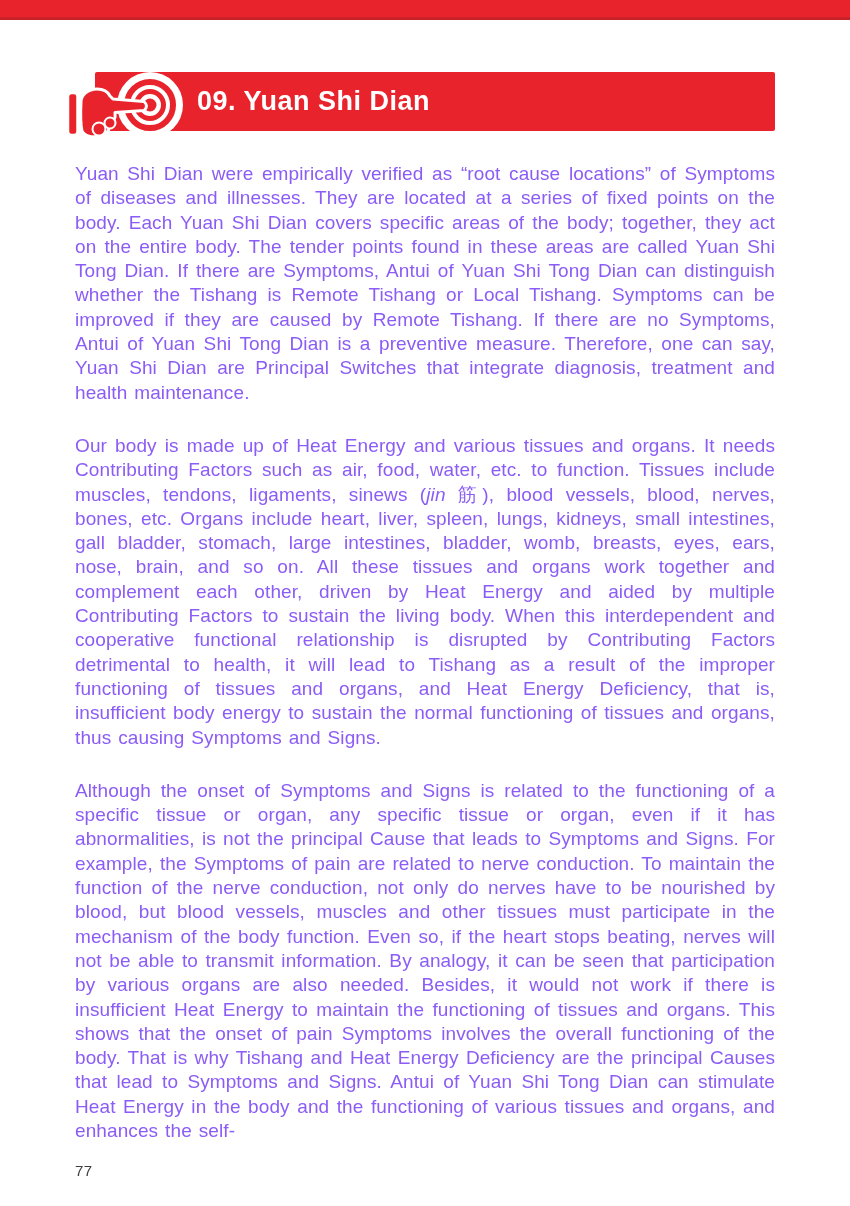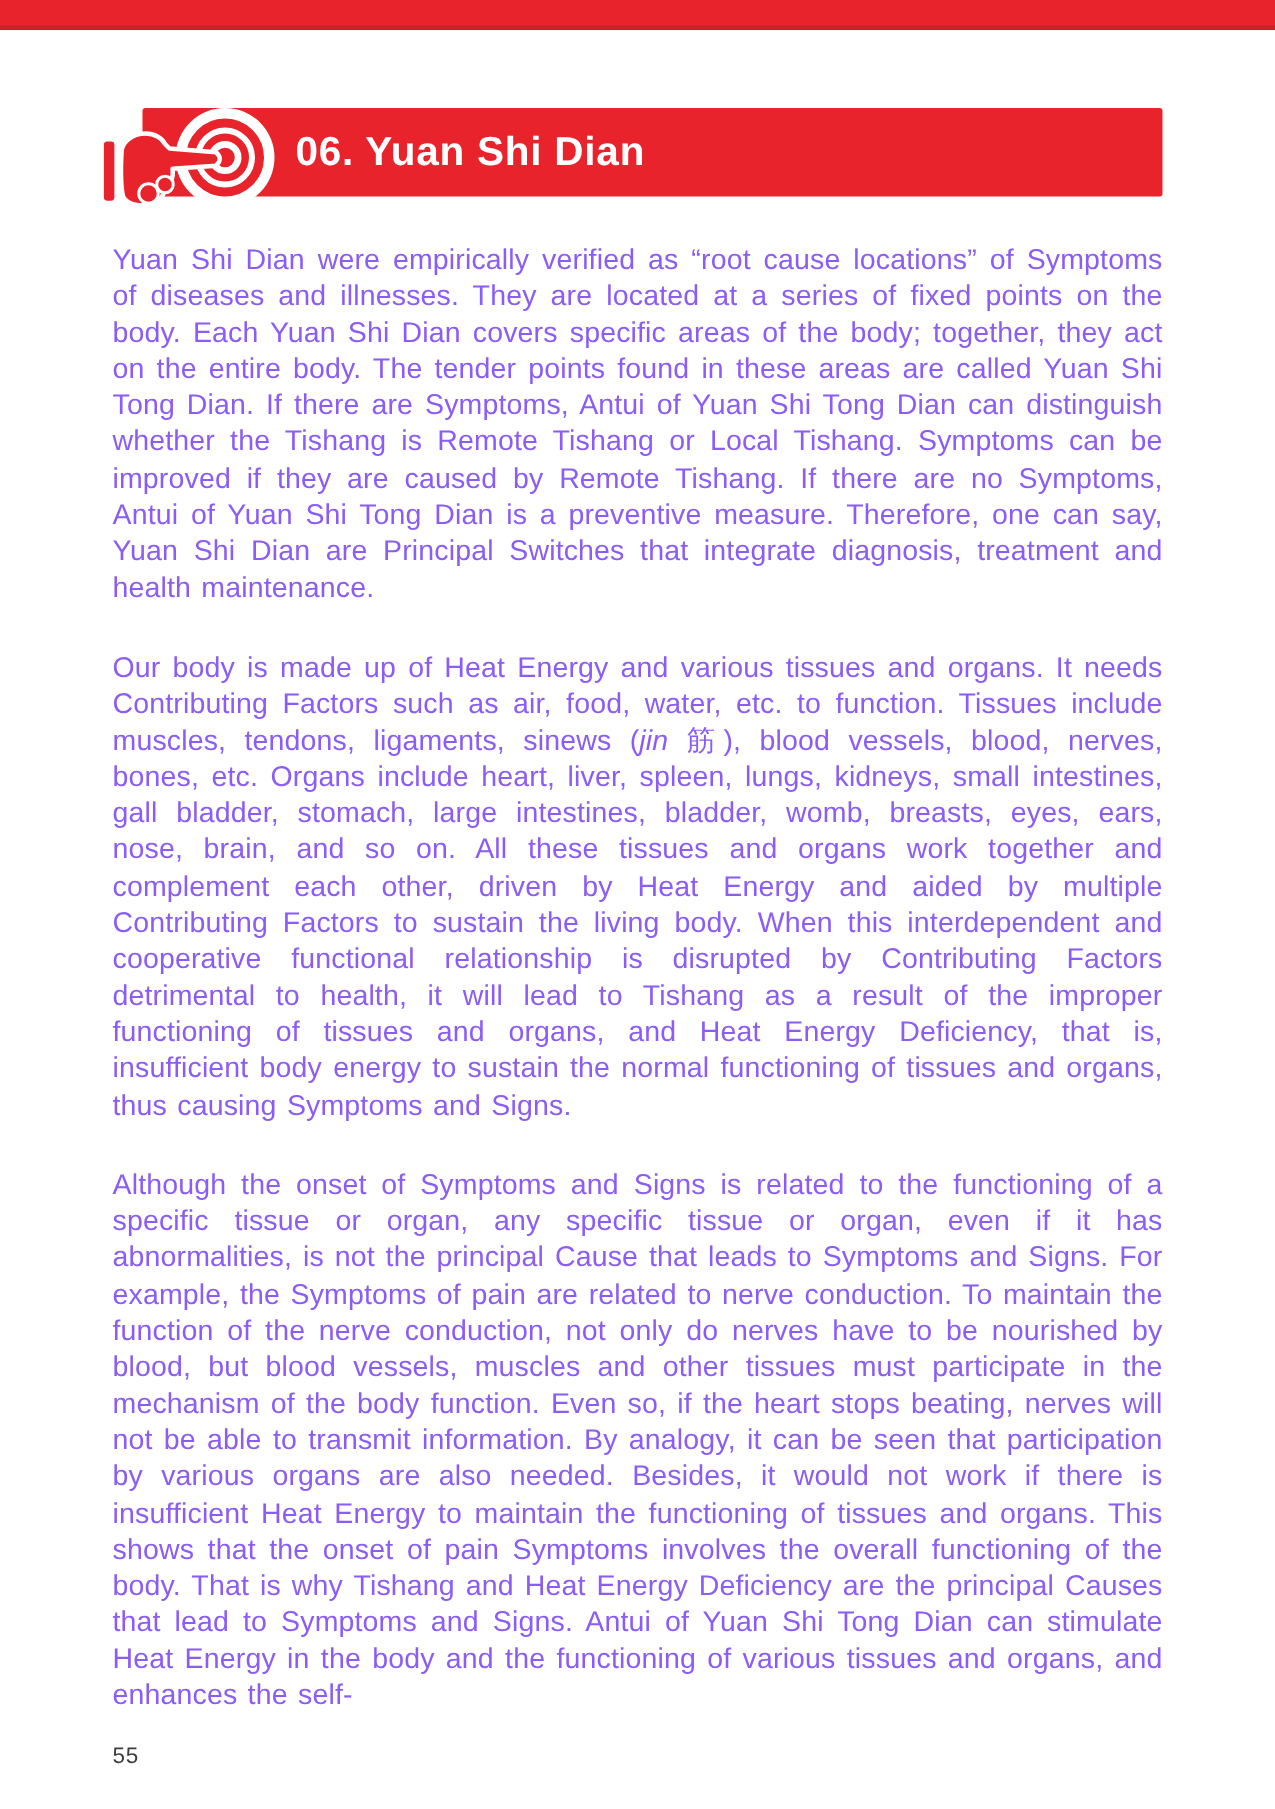--- a/index.html
+++ b/index.html
@@ -78,28 +78,28 @@
     <circle cx="84" cy="43" r="6.5" fill="#e8232b"></circle>
 
     <rect x="2" y="31" width="9.5" height="42" rx="3.5" fill="#e8232b" stroke="#ffffff" stroke-width="2.5"></rect>
 
     <path d="M15,40 C15,33 22,27 31,27 C37,27 42,30 44,34 L47,37 L78,39.5 Q83,44 78,48.5 L49,50.5
              C50,57 47,62 43,63 Q44,70 38,72 C30,77 19,75 16,69 Q14,60 15,40 Z" fill="#e8232b" stroke="#ffffff" stroke-width="3" stroke-linejoin="round"></path>
 
     <circle cx="33" cy="67" r="6.5" fill="#e8232b" stroke="#ffffff" stroke-width="2"></circle>
     <circle cx="44" cy="61" r="5.5" fill="#e8232b" stroke="#ffffff" stroke-width="2"></circle>
   </svg>
-  <div class="banner-title">06. Yuan Shi Dian</div>
+  <div class="banner-title">09. Yuan Shi Dian</div>
 </div>
 
 <div class="content">
   <p>
     <span>Yuan Shi Dian were empirically verified as “root cause locations” of Symptoms of diseases and illnesses. They are located at a series of fixed points on the body. Each Yuan Shi Dian covers specific areas of the body; together, they act on the entire body. The tender points found in these areas are called Yuan Shi Tong Dian. If there are Symptoms, Antui of Yuan Shi Tong Dian can distinguish whether the Tishang is Remote Tishang or Local Tishang. Symptoms can be improved if they are caused by Remote Tishang. If there are no Symptoms, Antui of Yuan Shi Tong Dian is a preventive measure. Therefore, one can say, Yuan Shi Dian are Principal Switches that integrate diagnosis, treatment and health maintenance.</span>
   </p>
   <p>
     <span>Our body is made up of Heat Energy and various tissues and organs. It needs Contributing Factors such as air, food, water, etc. to function. Tissues include muscles, tendons, ligaments, sinews (</span><i>jin</i><span> 筋), blood vessels, blood, nerves, bones, etc. Organs include heart, liver, spleen, lungs, kidneys, small intestines, gall bladder, stomach, large intestines, bladder, womb, breasts, eyes, ears, nose, brain, and so on. All these tissues and organs work together and complement each other, driven by Heat Energy and aided by multiple Contributing Factors to sustain the living body. When this interdependent and cooperative functional relationship is disrupted by Contributing Factors detrimental to health, it will lead to Tishang as a result of the improper functioning of tissues and organs, and Heat Energy Deficiency, that is, insufficient body energy to sustain the normal functioning of tissues and organs, thus causing Symptoms and Signs.</span>
   </p>
   <p>
     <span>Although the onset of Symptoms and Signs is related to the functioning of a specific tissue or organ, any specific tissue or organ, even if it has abnormalities, is not the principal Cause that leads to Symptoms and Signs. For example, the Symptoms of pain are related to nerve conduction. To maintain the function of the nerve conduction, not only do nerves have to be nourished by blood, but blood vessels, muscles and other tissues must participate in the mechanism of the body function. Even so, if the heart stops beating, nerves will not be able to transmit information. By analogy, it can be seen that participation by various organs are also needed. Besides, it would not work if there is insufficient Heat Energy to maintain the functioning of tissues and organs. This shows that the onset of pain Symptoms involves the overall functioning of the body. That is why Tishang and Heat Energy Deficiency are the principal Causes that lead to Symptoms and Signs. Antui of Yuan Shi Tong Dian can stimulate Heat Energy in the body and the functioning of various tissues and organs, and enhances the self-</span>
   </p>
 </div>
 
-<div class="page-number">55</div>
+<div class="page-number">77</div>
 
 </body></html>

